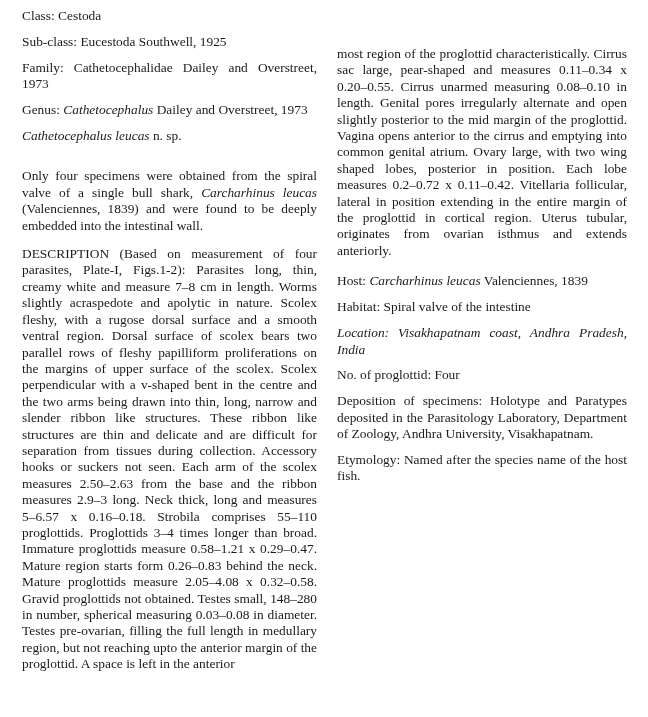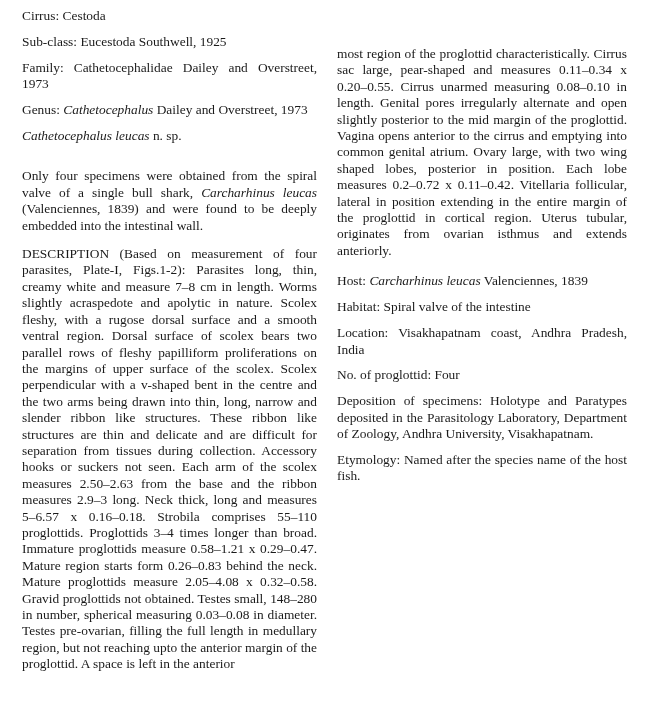--- a/index.html
+++ b/index.html
@@ -20,21 +20,21 @@
   .col-right { left: 337px; width: 290px; top: 46px; }
   p { margin: 0 0 9.5px 0; text-align: justify; }
   .tight { text-align: left; }
   i { font-style: italic; }
 </style>
 </head>
 <body>
 
 <div class="col col-left">
   <p class="tight">
-    <span>Cirrus:</span>
+    <span>Class:</span>
     <span>Cestoda</span>
   </p>
   <p class="tight">
     <span>Sub-class:</span>
     <span>Eucestoda Southwell, 1925</span>
   </p>
   <p style="text-align:justify; text-align-last:left;">
     <span>Family:</span>
     <span>Cathetocephalidae Dailey and Overstreet, 1973</span>
   </p>
@@ -59,21 +59,21 @@
   <p>most region of the proglottid characteristically. Cirrus sac large, pear-shaped and measures 0.11–0.34 x 0.20–0.55. Cirrus unarmed measuring 0.08–0.10 in length. Genital pores irregularly alternate and open slightly posterior to the mid margin of the proglottid. Vagina opens anterior to the cirrus and emptying into common genital atrium. Ovary large, with two wing shaped lobes, posterior in position. Each lobe measures 0.2–0.72 x 0.11–0.42. Vitellaria follicular, lateral in position extending in the entire margin of the proglottid in cortical region. Uterus tubular, originates from ovarian isthmus and extends anteriorly.</p>
   <p class="tight" style="margin-top:14px;">
     <span>Host:</span>
     <i>Carcharhinus leucas</i>
     <span>Valenciennes, 1839</span>
   </p>
   <p class="tight">
     <span>Habitat:</span>
     <span>Spiral valve of the intestine</span>
   </p>
-  <p style="text-align-last:left;">
+  <p style="text-align-last:left;font-style:italic;">
     <span>Location:</span>
     <span>Visakhapatnam coast, Andhra Pradesh, India</span>
   </p>
   <p class="tight">
     <span>No. of proglottid:</span>
     <span>Four</span>
   </p>
   <p>
     <span>Deposition of specimens:</span>
     <span>Holotype and Paratypes deposited in the Parasitology Laboratory, Department of Zoology, Andhra University, Visakhapatnam.</span>

